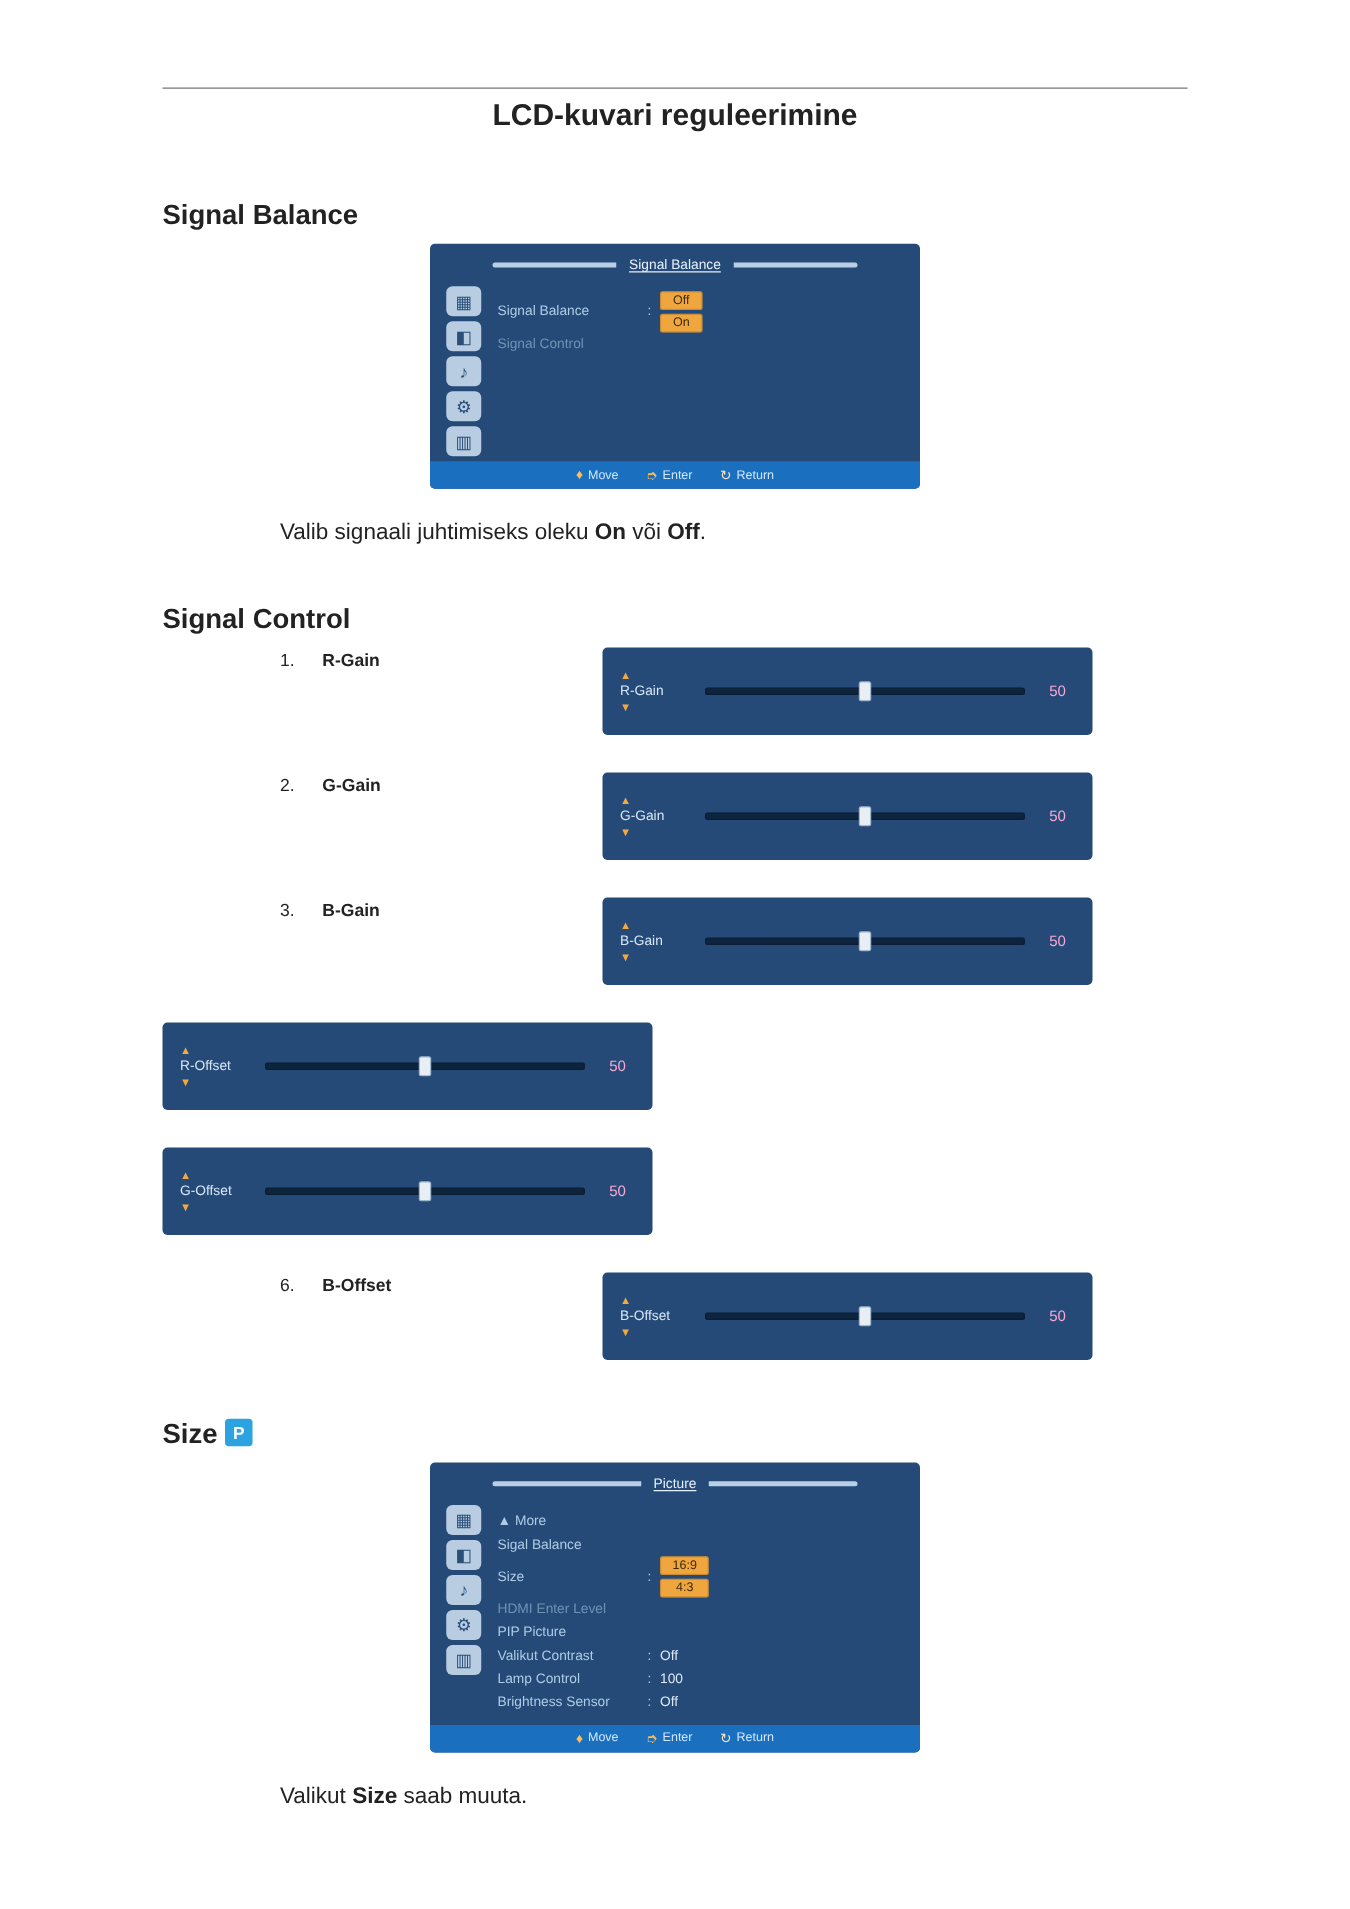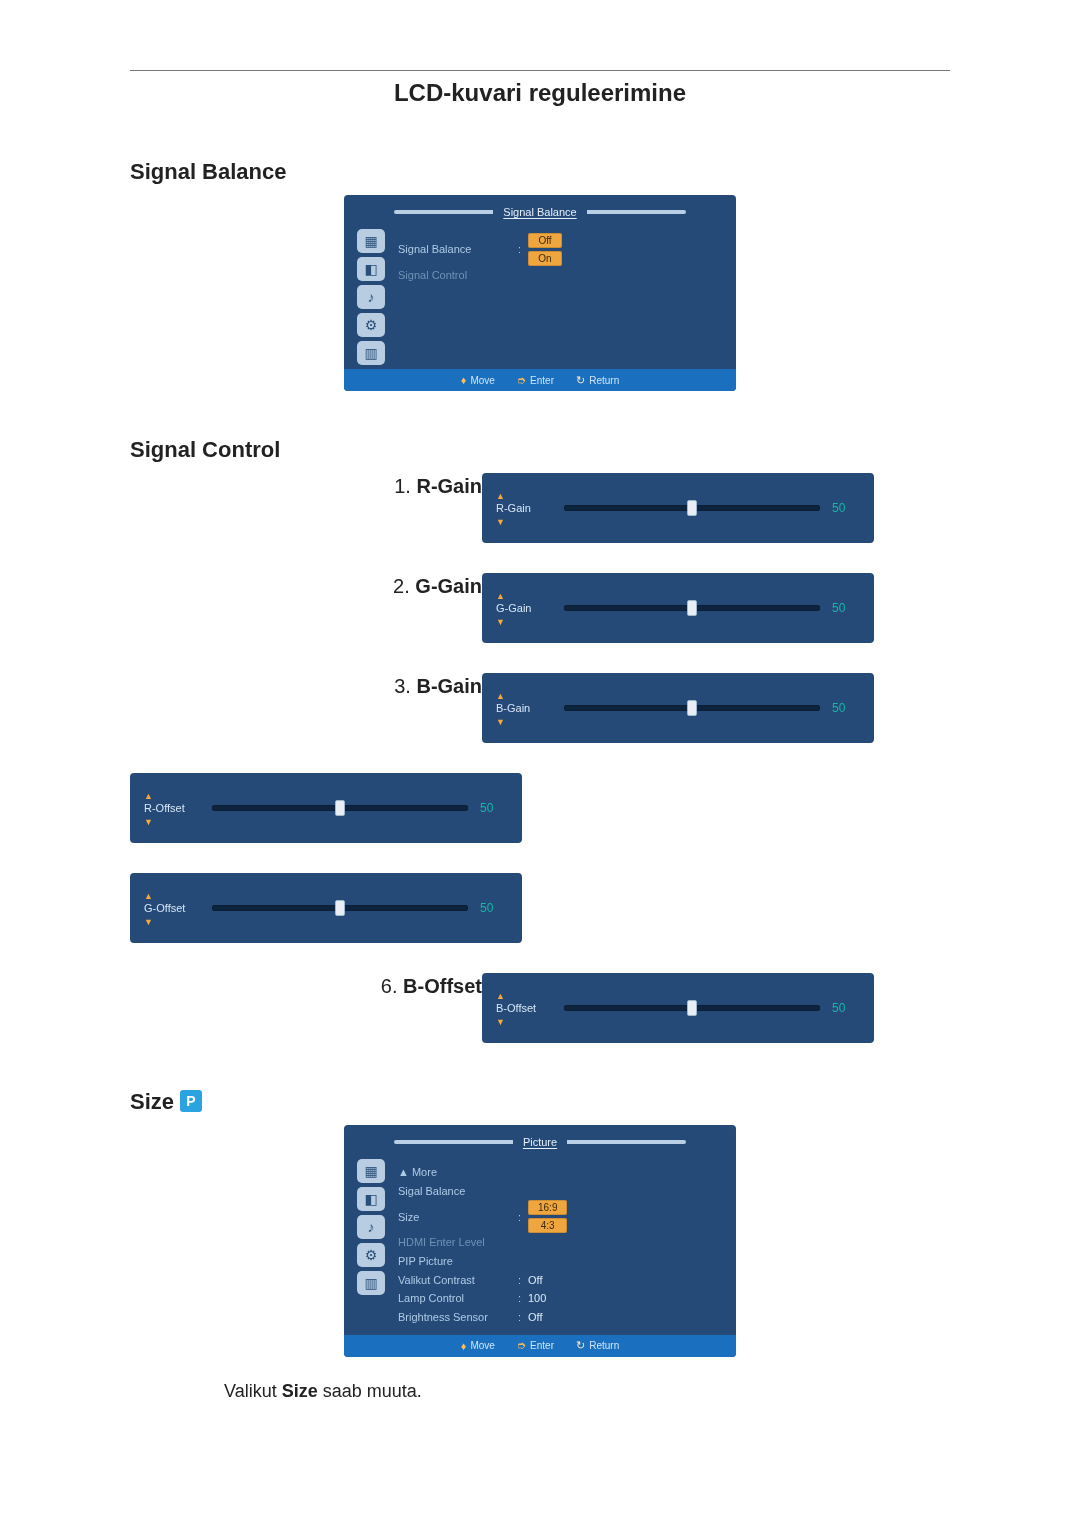--- a/index.html
+++ b/index.html
@@ -59,23 +59,22 @@
   
   .sc-row {
     display: flex;
     align-items: flex-start;
     margin: 10px 0 30px 0;
   }
   .sc-row.first { margin-top: 0; }
   .sc-label-col {
     width: 352px;
     padding-left: 94px;
-    font-size: 20px;
+    font-size: 14px;
     padding-top: 2px;
-    text-align: right;
   }
   .sc-label-col .num { display: inline-block; width: 30px; }
   .sc-label-col .lbl { font-weight: bold; }
   .sc-slider-col { flex: 1; }
 
   
   .osd-center { display: flex; justify-content: center; margin-top: 6px; }
   .osd {
     width: 392px;
     background: #254a77;
@@ -201,23 +200,23 @@
     top: 50%;
     width: 10px;
     height: 16px;
     background: #e9eef5;
     border: 1px solid #9fb8cf;
     border-radius: 2px;
     transform: translate(-50%, -50%);
   }
   .sp-value {
     width: 28px;
-    text-align: left;
+    text-align: center;
     font-size: 12px;
-    color: #14b8a6;
+    color: #f9a8d4;
   }
 
   .footer-gap { height: 50px; }
 </style>
 </head>
 <body>
 
 <div class="page">
 
   <hr class="hr-top">
@@ -265,20 +264,23 @@
             <span>Enter</span>
           </span>
         <span class="item rtn">
             <span class="ico">↻</span>
             <span>Return</span>
           </span>
       </div>
     </div>
   </div>
 
+  <p class="body-text">
+    <span>Valib signaali juhtimiseks oleku </span><span class="bold">On</span><span> või </span><span class="bold">Off</span><span>.</span>
+  </p>
 
   <div class="section-title">
     <span>Signal Control</span>
   </div>
 
   <div>
     <div class="sc-row first">
       <div class="sc-label-col">
         <span class="num">1.</span>
         <span class="lbl">R-Gain</span>

